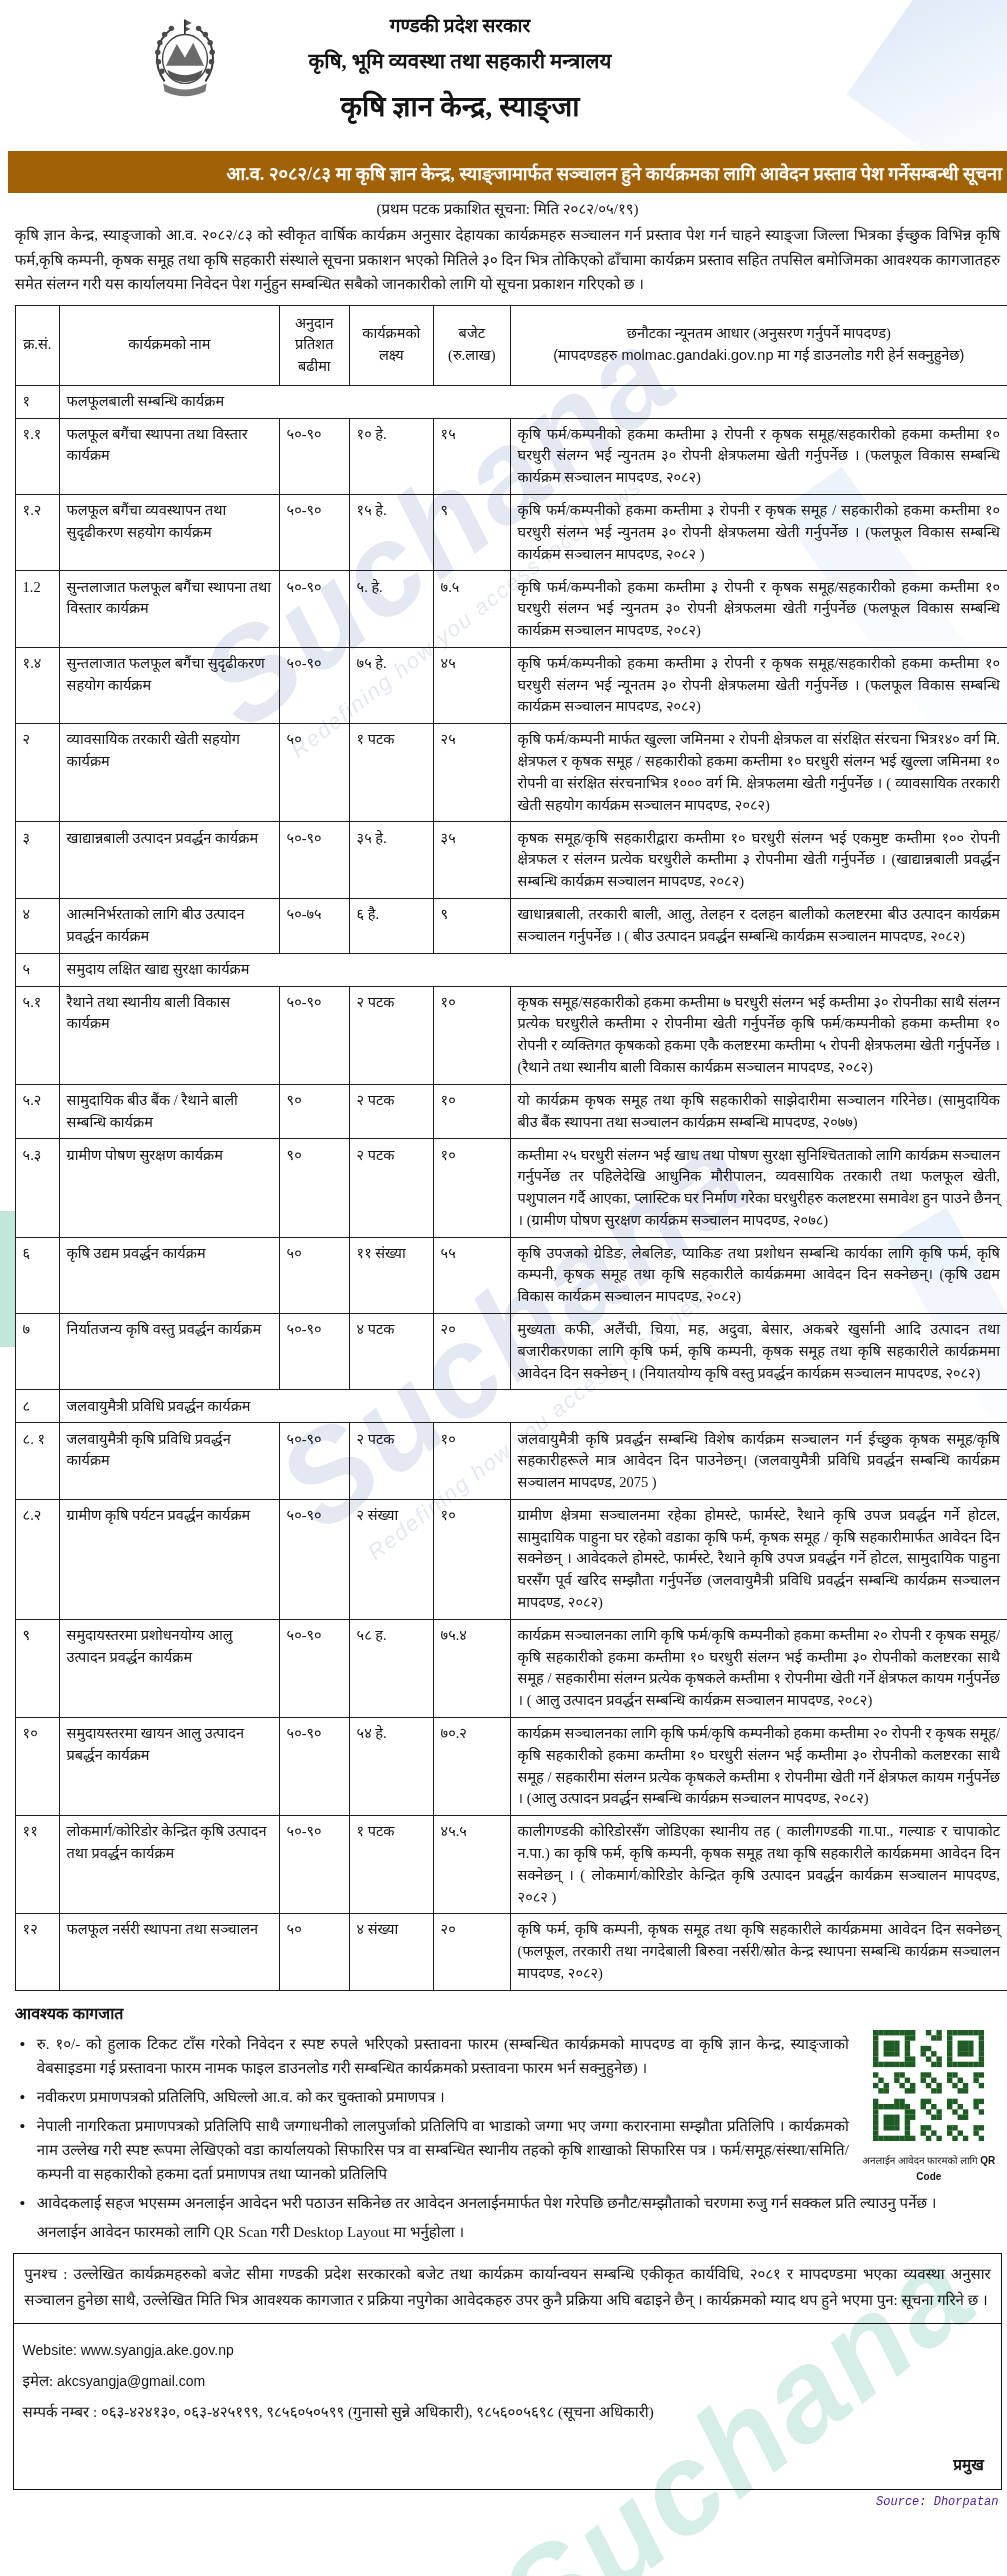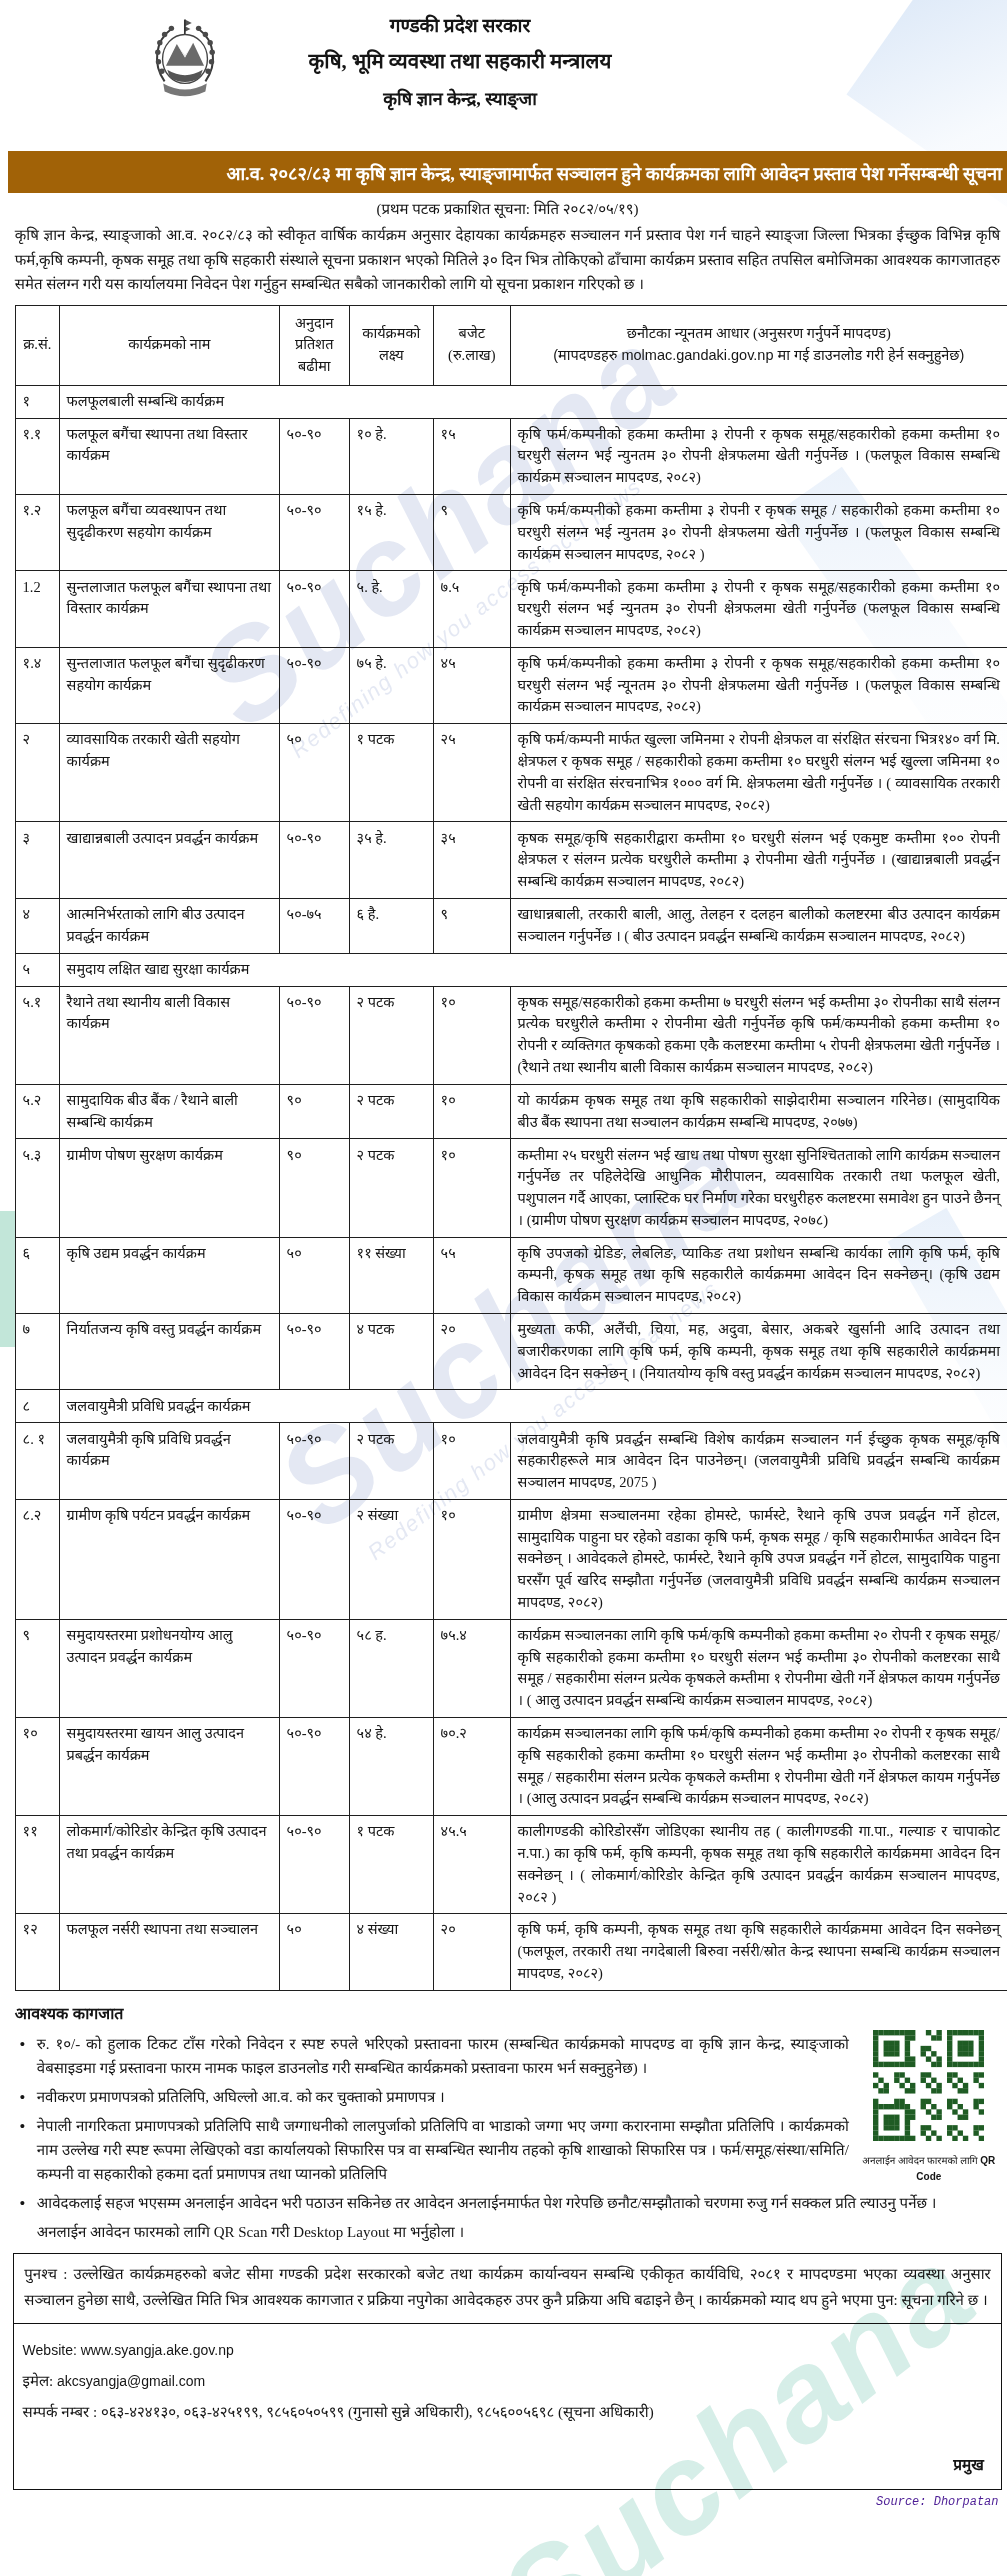--- a/index.html
+++ b/index.html
@@ -14,21 +14,21 @@
   .wm-big{display:block;font-size:128px;font-weight:bold;font-style:italic;letter-spacing:3.4px;}
   .wm-small{display:block;font-size:22px;font-style:italic;margin-top:15.4px;margin-left:25.6px;letter-spacing:1.7px;}
   .wm-blue{color:rgba(96,118,185,.17);}
   .wm-green{color:rgba(0,150,110,.16);}
   
   .hdr{position:relative;padding-top:10.2px;height:135px;}
   .emblem{position:absolute;left:143px;top:8.5px;width:68px;height:104px;}
   .hdr-text{width:648px;margin:0 0 0 128px;text-align:center;}
   .hdr-govt{font-size:19px;font-weight:bold;margin-top:1.7px;}
   .hdr-min{font-size:20.5px;font-weight:bold;margin-top:8.5px;}
-  .hdr-off{font-size:18px;font-weight:bold;margin-top:12px;}
+  .hdr-off{font-size:28px;font-weight:bold;margin-top:12px;}
   
   .banner{background:#a16207;color:#fff;text-align:right;font-weight:bold;font-size:18.3px;
           padding:8.5px 5.1px;margin-top:6px;}
   .pubdate{text-align:center;font-size:15px;margin-top:5.1px;}
   .intro{font-size:15px;line-height:1.62;text-align:justify;margin:5.1px 6.8px 8.5px 6.8px;}
   
   table.programs{border-collapse:collapse;margin:3.4px 0 0 6.8px;width:993px;table-layout:fixed;
                  font-size:14.5px;}
   table.programs th,table.programs td{border:1.5px solid #1f1f1f;vertical-align:top;
                  padding:5.1px 6.8px;line-height:1.5;}

